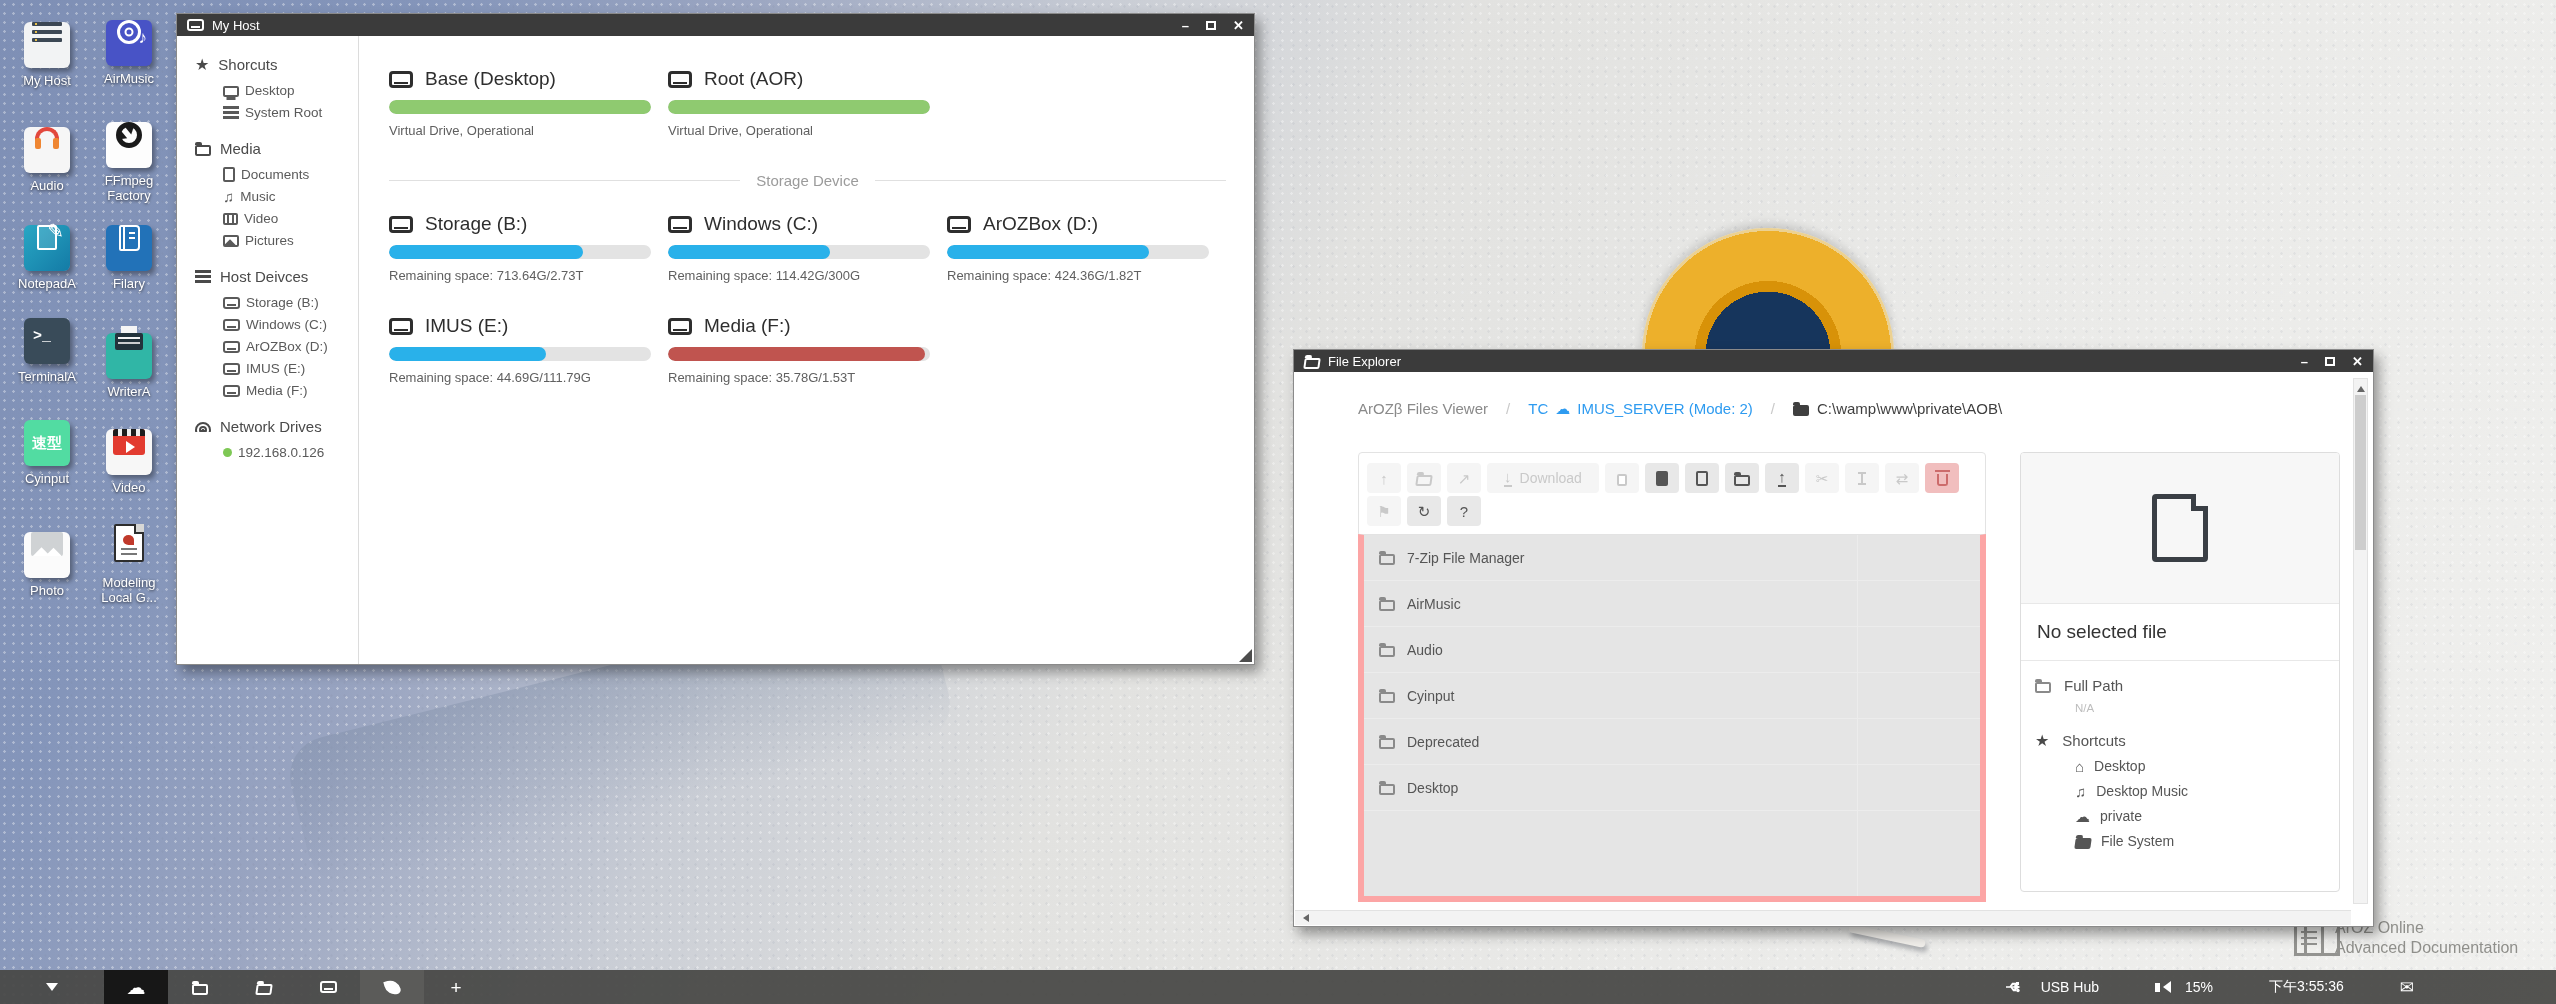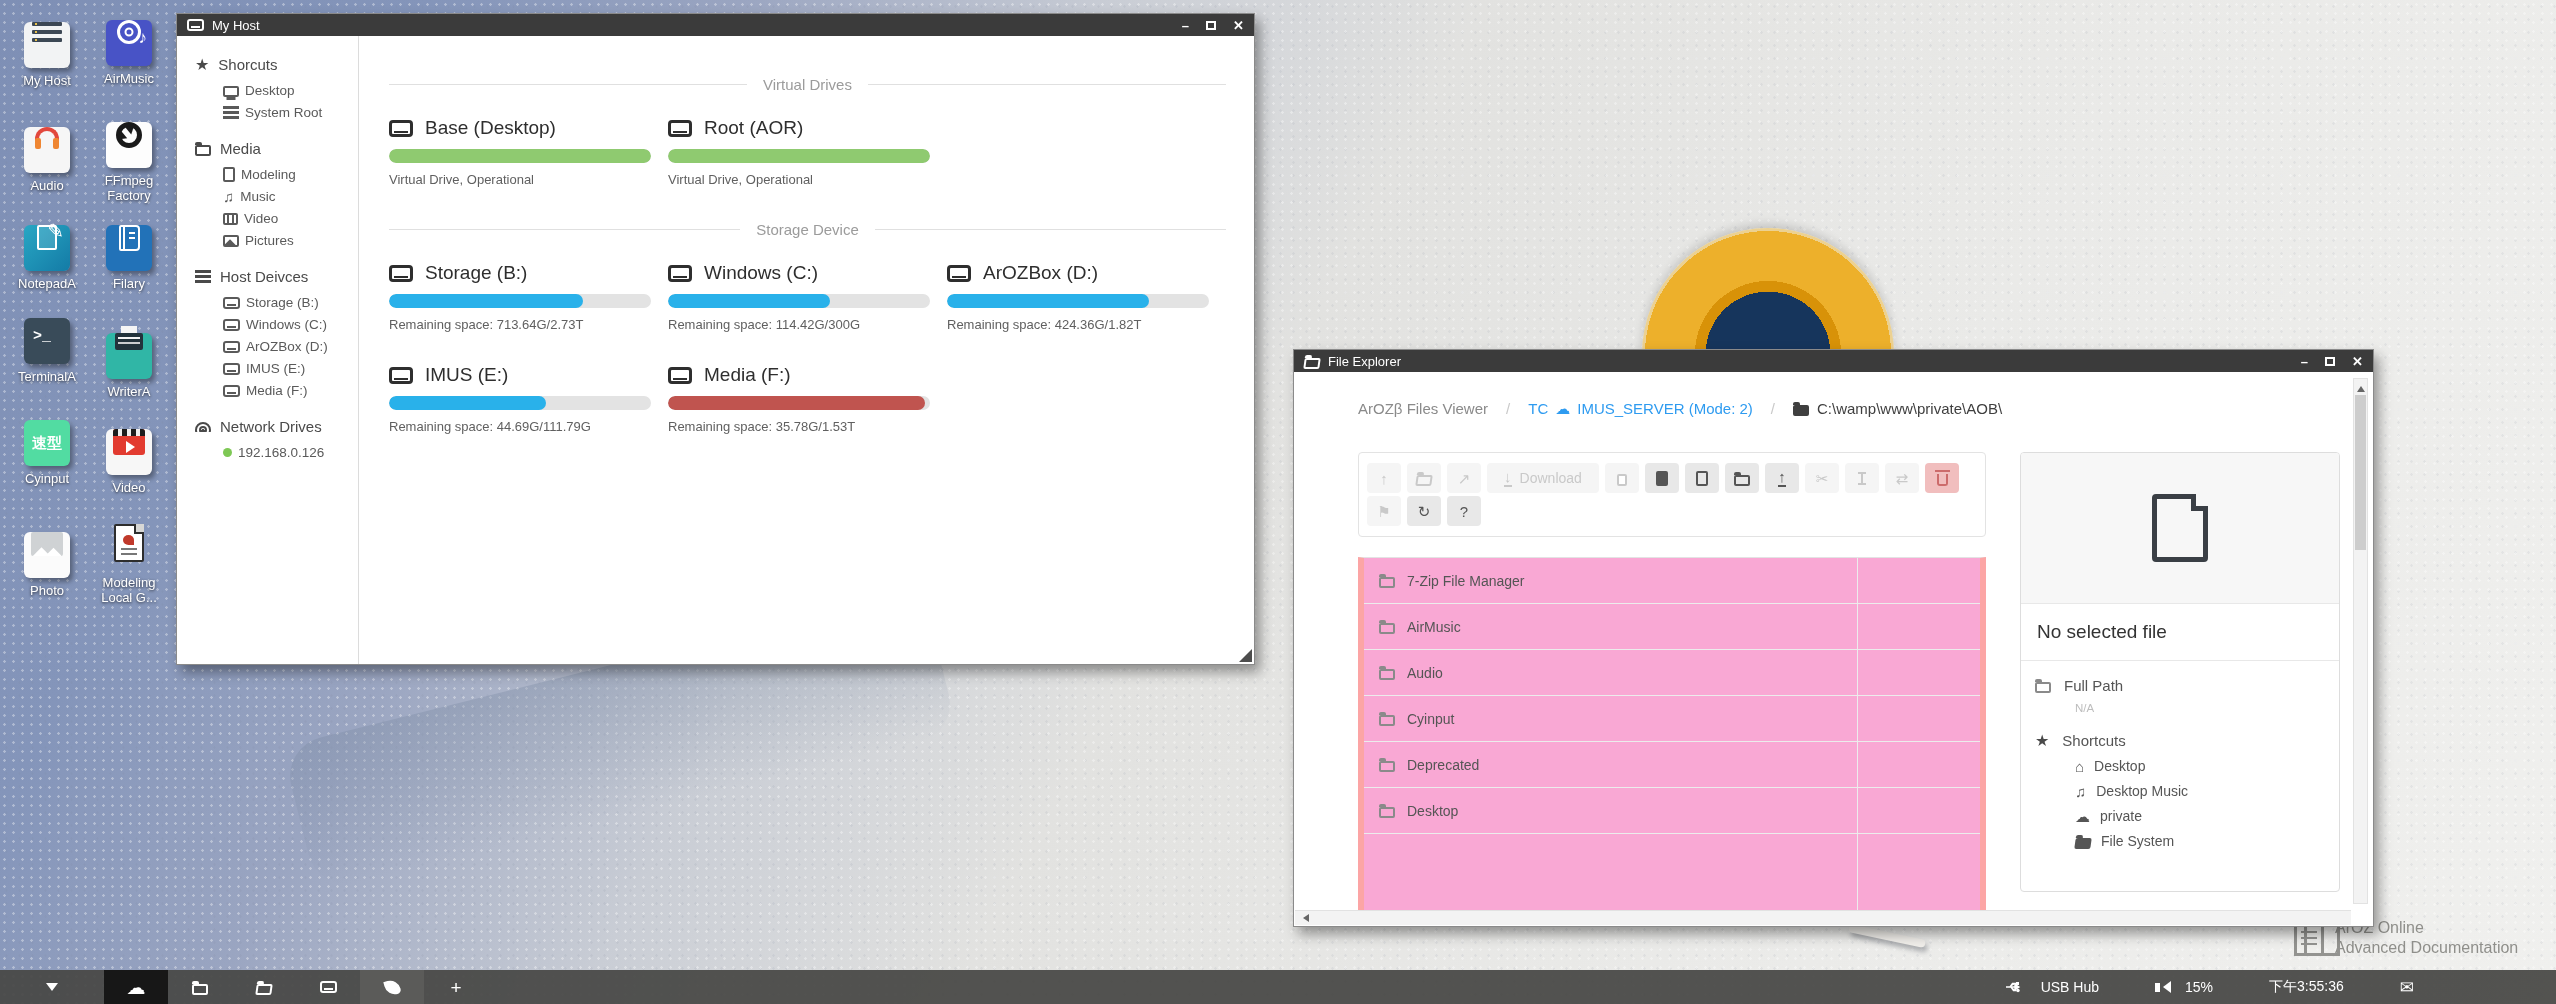--- a/index.html
+++ b/index.html
@@ -140,21 +140,21 @@
   .crumb-path{color:#3f3f3f;display:flex;align-items:center;gap:8px;}
   .fe-left{position:absolute;left:64px;top:80px;width:628px;}
   .toolbar{background:#fff;border:1px solid #e3e3e3;border-radius:4px;padding:7px 8px;box-sizing:border-box;}
   .trow{display:flex;gap:6px;margin:3px 0;}
   .tbtn{width:34px;height:30px;border:none;border-radius:4px;background:#e8e8e8;color:#555;display:flex;align-items:center;justify-content:center;gap:8px;cursor:pointer;padding:0;font-family:inherit;}
   .tbtn.dis{background:#f5f5f5;color:#c9c9c9;}
   .tbtn.wide{width:112px;font-size:14px;}
   .tbtn.danger{background:#f1bebe;color:#cc6b6b;}
   .tbtn .glyph{font-size:15px;}
   .dl-under{border-bottom:2px solid currentColor;padding-bottom:1px;}
-  .fe-list{position:absolute;left:64px;top:185px;width:628px;height:368px;border:6px solid #fca5a5;border-top:1px solid #e3e3e3;background:#f9a8d4;overflow:hidden;box-sizing:border-box;}
+  .fe-list{position:absolute;left:64px;top:162px;width:628px;height:368px;border:6px solid #fca5a5;border-top:1px solid #e3e3e3;background:#e5e5e5;overflow:hidden;box-sizing:border-box;}
   .fe-list::after{content:"";position:absolute;right:122px;top:0;bottom:0;border-right:1px solid #ececec;}
   .frow{height:45px;border-bottom:1px solid #ececec;display:flex;align-items:center;gap:12px;padding-left:15px;font-size:14px;color:#555;cursor:pointer;}
   .frow .i-folder{color:#8a8a8a;}
   .fe-panel{position:absolute;left:726px;top:80px;width:320px;height:440px;border:1px solid #ddd;border-radius:4px;background:#fff;overflow:hidden;box-sizing:border-box;}
   .panel-head{height:150px;background:#f7f7f7;display:flex;align-items:center;justify-content:center;border-bottom:1px solid #e8e8e8;}
   .bigfile{width:46px;height:58px;border:5px solid #3a3f45;border-radius:4px;position:relative;background:#f7f7f7;box-sizing:content-box;}
   .bigfile::before{content:"";position:absolute;top:-5px;right:-5px;width:17px;height:17px;background:#f7f7f7;border-left:5px solid #3a3f45;border-bottom:5px solid #3a3f45;box-sizing:border-box;}
   .panel-title{padding:17px 16px;font-size:19px;color:#333;border-bottom:1px solid #e8e8e8;}
   .panel-body{padding:16px 14px;font-size:15px;color:#555;}
   .prow{display:flex;align-items:center;gap:13px;margin-bottom:8px;color:#555;}
@@ -294,21 +294,21 @@
         <div class="sitem">
           <span class="i i-bars"></span>
           <span>System Root</span>
         </div>
         <div class="sgroup-h">
           <span class="i i-folder"></span>
           <span>Media</span>
         </div>
         <div class="sitem">
           <span class="i i-file"></span>
-          <span>Modeling</span>
+          <span>Documents</span>
         </div>
         <div class="sitem">
           <span class="glyph">♫</span>
           <span>Music</span>
         </div>
         <div class="sitem">
           <span class="i i-film"></span>
           <span>Video</span>
         </div>
         <div class="sitem">
@@ -342,23 +342,20 @@
         <div class="sgroup-h">
           <span class="i i-wifi"></span>
           <span>Network Drives</span>
         </div>
         <div class="sitem">
           <span class="i i-dot"></span>
           <span>192.168.0.126</span>
         </div>
       </div>
       <div class="mh-main">
-        <div class="divider">
-          <span>Virtual Drives</span>
-        </div>
         <div class="dgrid">
           <div class="dcard">
             <div class="dname">
                 <span class="i i-drive i-drive-lg"></span>
                 <span>Base (Desktop)</span>
               </div>
             <div class="dbar">
                 <div class="dfill" style="width: 100%; background: rgb(143, 202, 112);"></div>
               </div>
             <div class="dcap">Virtual Drive, Operational</div>

